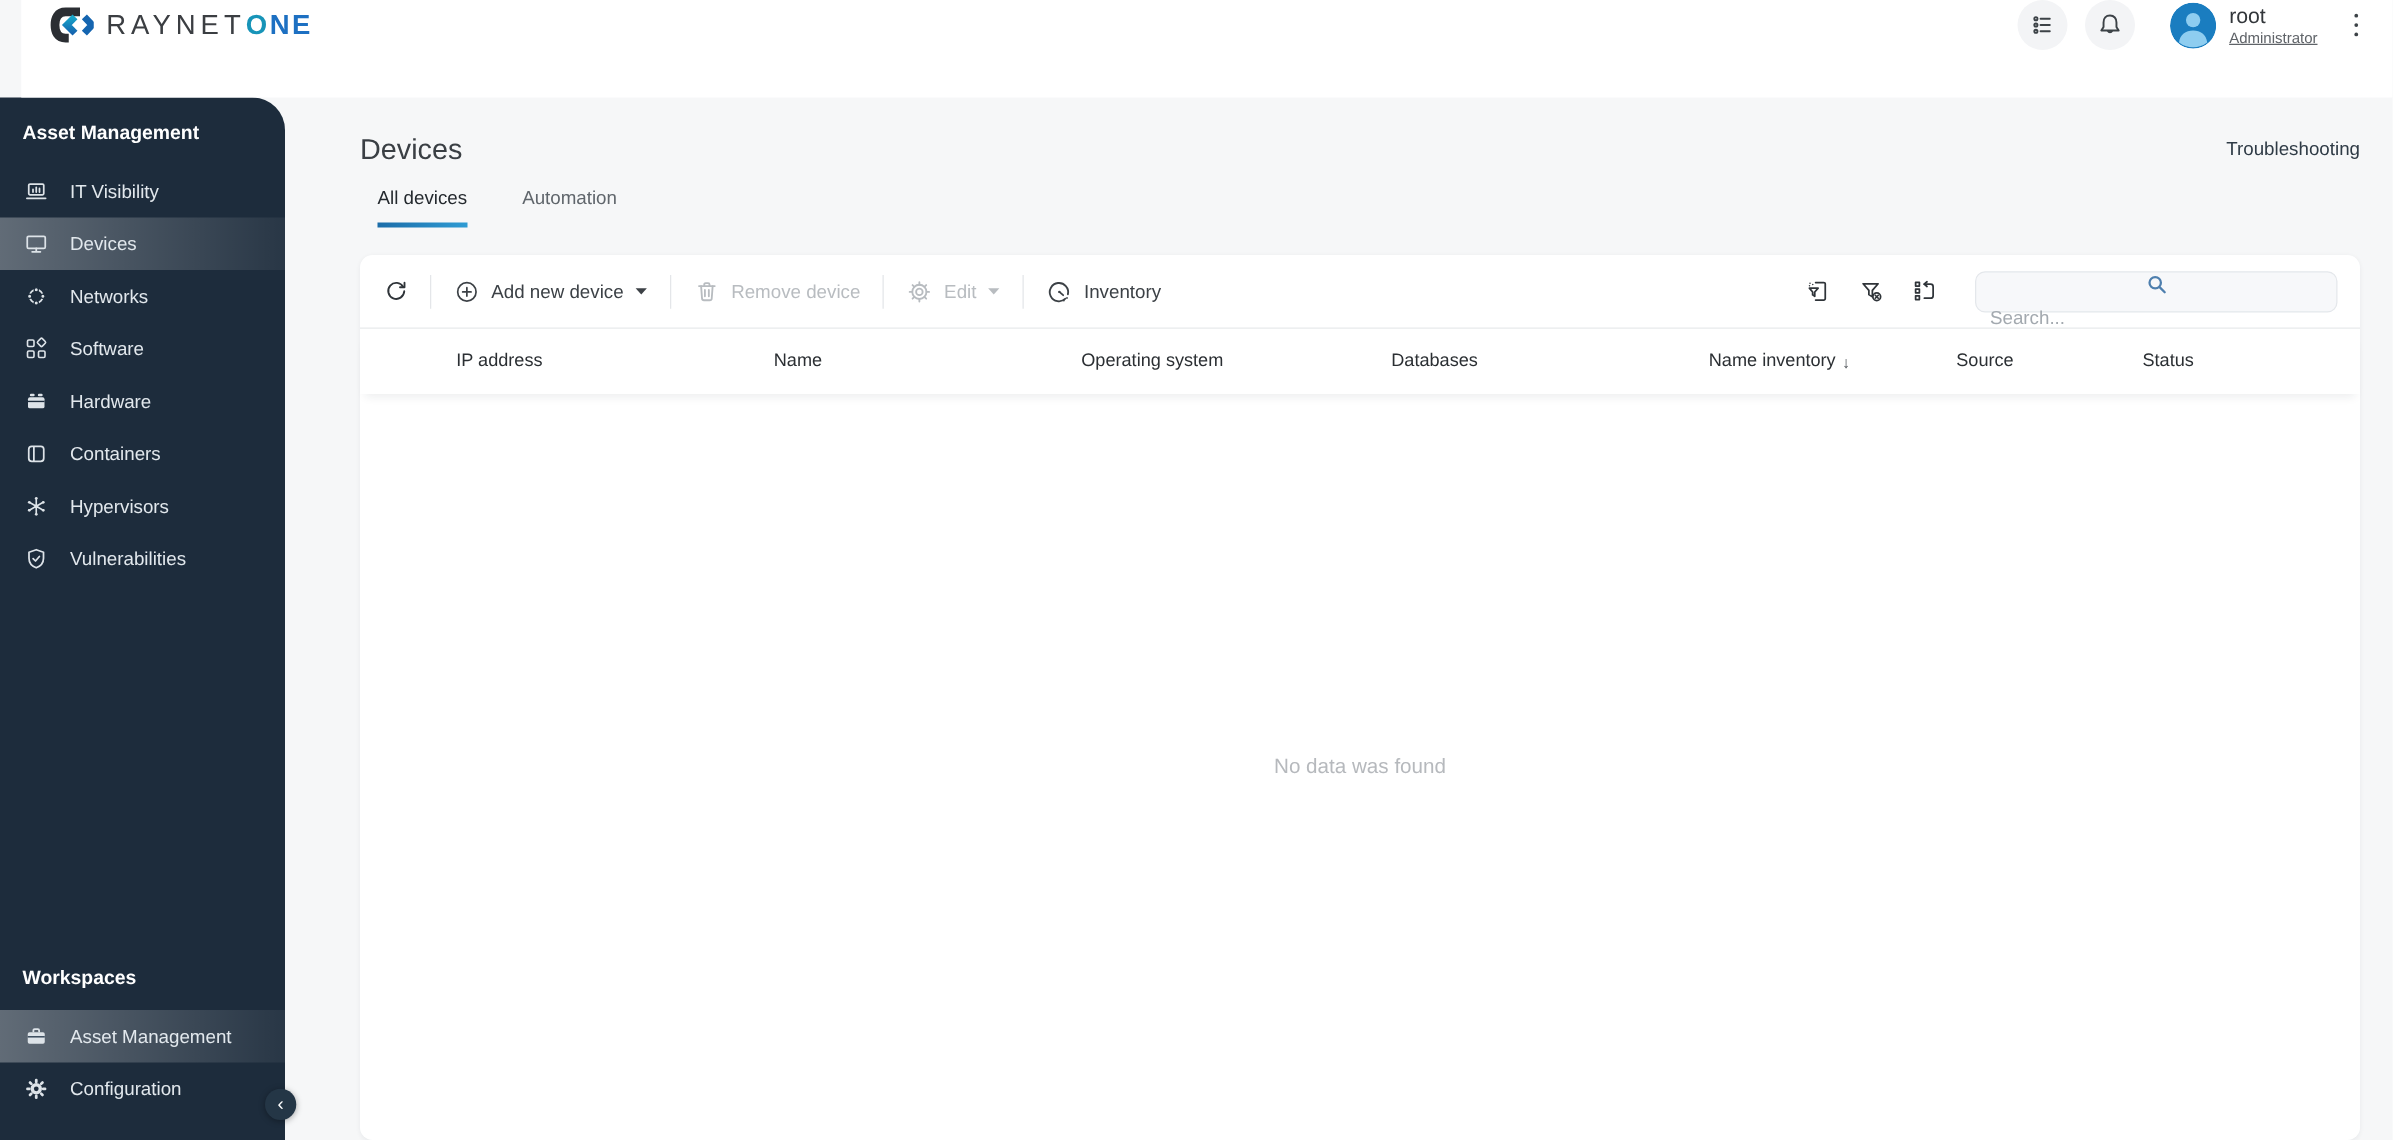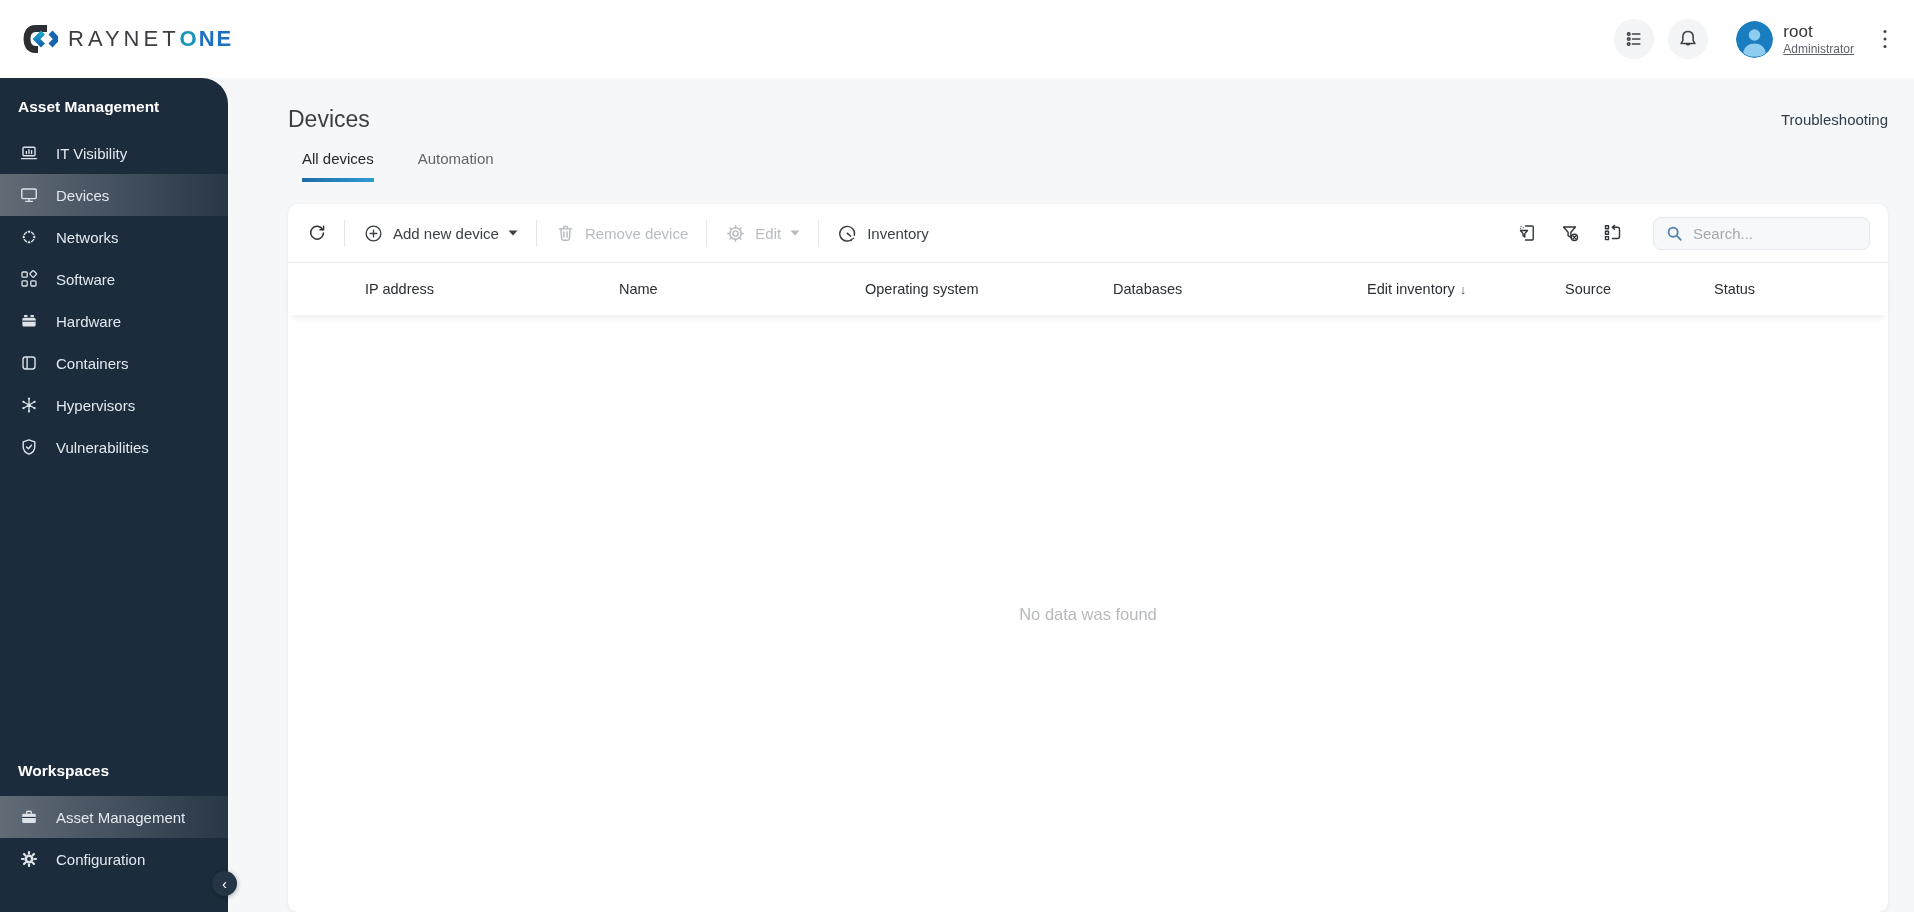--- a/index.html
+++ b/index.html
@@ -1,22 +1,22 @@
 <!DOCTYPE html>
 <html><head>
 <meta charset="utf-8">
 <style>
   * { margin:0; padding:0; box-sizing:border-box; }
   html,body { width:1914px; height:912px; overflow:hidden; }
   body { font-family:"Liberation Sans", sans-serif; background:#f6f7f8; color:#3a3f44; }
   .app { position:relative; width:1914px; height:912px; }
 
   
-  .topbar { position:absolute; top:0; left:0; right:0; height:78px; background:#fff;
-            display:flex; align-items:center; justify-content:space-between; padding:0 22px 0 18px; z-index:5; }
+  .topbar { position:absolute; top:0; left:17px; right:0; height:78px; background:#fff;
+            display:flex; align-items:flex-start; justify-content:space-between; padding:0 22px 0 18px; z-index:5; }
   .logo { display:flex; align-items:center; gap:10px; cursor:pointer; }
   .logo-text { font-size:22px; letter-spacing:4px; color:#3b3e42; font-weight:400; }
   .logo-text .o  { color:#1794b8; font-weight:700; letter-spacing:2px; }
   .logo-text .ne { color:#1d70c2; font-weight:700; letter-spacing:2px; }
   .topbar-right { display:flex; align-items:center; gap:14px; }
   .icon-btn { width:40px; height:40px; border-radius:50%; background:#f3f4f6; border:none;
               display:flex; align-items:center; justify-content:center; cursor:pointer; color:#3c4247; }
   .user { display:flex; align-items:center; gap:10px; margin-left:14px; cursor:pointer; }
   .avatar { width:37px; height:37px; border-radius:50%; overflow:hidden; }
   .user-name { font-size:17px; color:#33373b; line-height:1.15; }
@@ -25,21 +25,21 @@
 
   
   .sidebar { position:absolute; top:78px; left:0; bottom:0; width:228px; background:#1d2c3c;
              border-top-right-radius:26px; display:flex; flex-direction:column; padding-top:20px; z-index:4; }
   .sb-title { padding:0 18px; font-size:15.5px; font-weight:700; color:#fff; margin-bottom:16px; }
   .sb-item { height:42px; display:flex; align-items:center; gap:16px; padding:0 18px;
              color:#e2e8ed; font-size:15px; cursor:pointer; white-space:nowrap; }
   .sb-item .sb-ic { width:22px; display:flex; justify-content:center; color:#dde3e8; }
   .sb-item.active { background:linear-gradient(90deg, rgba(255,255,255,0.30), rgba(255,255,255,0.05)); }
   .sb-spacer { flex:1; }
-  .sb-bottom { padding-bottom:32px; }
+  .sb-bottom { padding-bottom:20px; }
   .collapse-btn { position:absolute; right:-9px; bottom:16px; width:25px; height:25px; border-radius:50%;
                   background:#243646; color:#fff; border:none; cursor:pointer; font-size:15px; line-height:1;
                   box-shadow:0 1px 5px rgba(0,0,0,0.35); display:flex; align-items:center; justify-content:center; }
 
   
   .main { position:absolute; top:78px; left:256px; right:0; bottom:0; background:#f6f7f8;
           padding:0 26px 0 32px; display:flex; flex-direction:column; }
   .page-head { margin-top:28px; display:flex; align-items:center; justify-content:space-between; }
   .page-title { font-size:23px; font-weight:500; color:#3a3f44; }
   .trouble-link { font-size:15px; color:#2f3b46; text-decoration:none; cursor:pointer; }
@@ -51,22 +51,22 @@
   
   .card { background:#fff; border-radius:10px; margin-top:22px; flex:1; min-height:0;
           box-shadow:0 1px 4px rgba(25,35,45,0.06); display:flex; flex-direction:column; }
   .toolbar { height:59px; display:flex; align-items:center; padding:0 18px; border-bottom:1px solid #e8eaec; }
   .tool-btn { display:flex; align-items:center; gap:9px; background:none; border:none; cursor:pointer;
               font-size:15px; color:#3c4146; padding:0 2px; font-family:inherit; }
   .tool-btn.disabled { color:#b8bcc0; cursor:default; }
   .tool-btn.icon-only { padding:0; color:#2f3439; }
   .tb-sep { width:1px; height:27px; background:#e4e6e9; margin:0 16px; }
   .tb-right { margin-left:auto; display:flex; align-items:center; gap:21px; }
-  .search-box { width:217px; height:33px; border:1px solid #e4e7eb; border-radius:8px; background:#f7f8fa;
-                display:flex; align-items:center; gap:9px; padding:0 11px; margin-left:8px; }
+  .search-box { width:290px; height:33px; border:1px solid #e4e7eb; border-radius:8px; background:#f7f8fa;
+                display:flex; align-items:center; gap:9px; padding:0 11px; margin-left:8px;flex-direction:column; }
   .search-box input { border:none; outline:none; background:transparent; font-size:15px; color:#333;
                       width:100%; font-family:inherit; }
   .search-box input::placeholder { color:#a3a9af; }
 
   .thead { display:grid; grid-template-columns:254px 246px 248px 254px 198px 149px auto;
            padding-left:77px; padding-right:20px; height:52px; align-items:center;
            font-size:14.5px; color:#2b2f33; position:relative; z-index:1;
            box-shadow:0 7px 7px -4px rgba(30,40,50,0.08); }
   .th { display:flex; align-items:center; gap:5px; cursor:pointer; }
   .sort-arrow { color:#4a4f54; font-size:13px; }
@@ -425,21 +425,21 @@
         <div class="th">
           <span>Name</span>
         </div>
         <div class="th">
           <span>Operating system</span>
         </div>
         <div class="th">
           <span>Databases</span>
         </div>
         <div class="th">
-          <span>Edit inventory</span>
+          <span>Name inventory</span>
           <span class="sort-arrow">↓</span>
         </div>
         <div class="th">
           <span>Source</span>
         </div>
         <div class="th">
           <span>Status</span>
         </div>
       </div>
 

